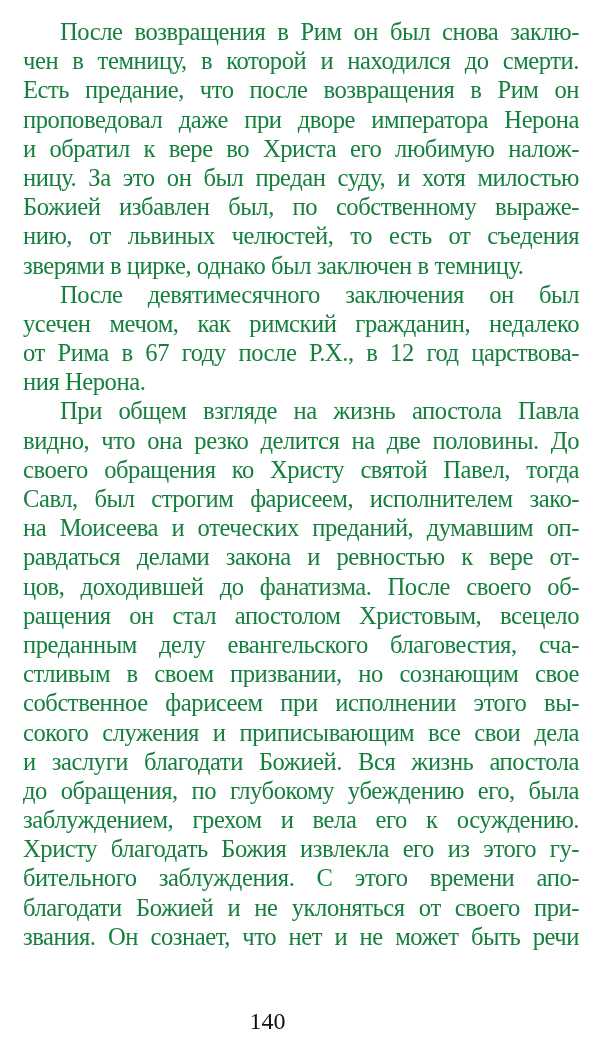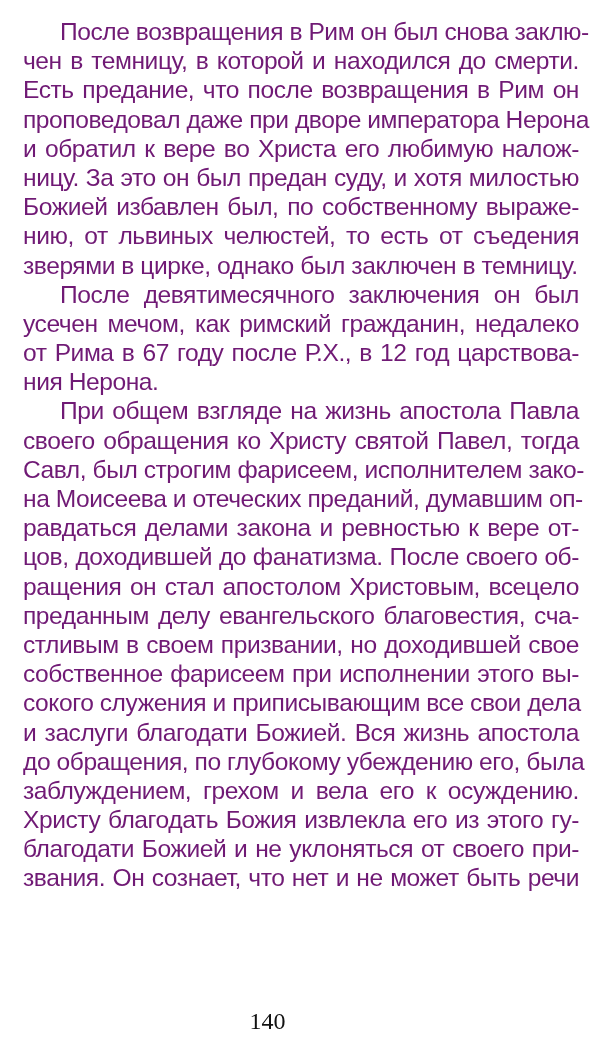--- a/index.html
+++ b/index.html
@@ -2,24 +2,24 @@
 <html><head>
 <meta charset="utf-8">
 <style>
   html, body { margin: 0; padding: 0; background: #ffffff; }
   body { width: 600px; height: 1064px; position: relative; overflow: hidden; }
   .page {
     position: absolute;
     left: 23px;
     top: 17px;
     width: 556px;
-    font-family: Liberation Sans, sans-serif;
+    font-family: Liberation Serif, serif;
     font-size: 24.6px;
     line-height: 29.2px;
-    color: #701a75;
+    color: #15803d;
     letter-spacing: -0.45px;
   }
   .line {
     display: block;
     height: 29.2px;
     white-space: nowrap;
     text-align: justify;
     text-align-last: justify;
     overflow: visible;
   }
@@ -52,32 +52,34 @@
     <span class="line last">зверями в цирке, однако был заключен в темницу.</span>
   </div>
   <div>
     <span class="line indent">После девятимесячного заключения он был</span>
     <span class="line">усечен мечом, как римский гражданин, недалеко</span>
     <span class="line">от Рима в 67 году после Р.Х., в 12 год царствова-</span>
     <span class="line last">ния Нерона.</span>
   </div>
   <div>
     <span class="line indent">При общем взгляде на жизнь апостола Павла</span>
+    <span class="line">видно, что она резко делится на две половины. До</span>
     <span class="line">своего обращения ко Христу святой Павел, тогда</span>
     <span class="line">Савл, был строгим фарисеем, исполнителем зако-</span>
     <span class="line">на Моисеева и отеческих преданий, думавшим оп-</span>
     <span class="line">равдаться делами закона и ревностью к вере от-</span>
     <span class="line">цов, доходившей до фанатизма. После своего об-</span>
     <span class="line">ращения он стал апостолом Христовым, всецело</span>
     <span class="line">преданным делу евангельского благовестия, сча-</span>
-    <span class="line">стливым в своем призвании, но доходившей свое</span>
+    <span class="line">стливым в своем призвании, но сознающим свое</span>
     <span class="line">собственное фарисеем при исполнении этого вы-</span>
     <span class="line">сокого служения и приписывающим все свои дела</span>
     <span class="line">и заслуги благодати Божией. Вся жизнь апостола</span>
     <span class="line">до обращения, по глубокому убеждению его, была</span>
     <span class="line">заблуждением, грехом и вела его к осуждению.</span>
     <span class="line">Христу благодать Божия извлекла его из этого гу-</span>
+    <span class="line">бительного заблуждения. С этого времени апо-</span>
     <span class="line">благодати Божией и не уклоняться от своего при-</span>
     <span class="line">звания. Он сознает, что нет и не может быть речи</span>
   </div>
 </div>
 
 <div class="page-number">140</div>
 
 </body></html>

